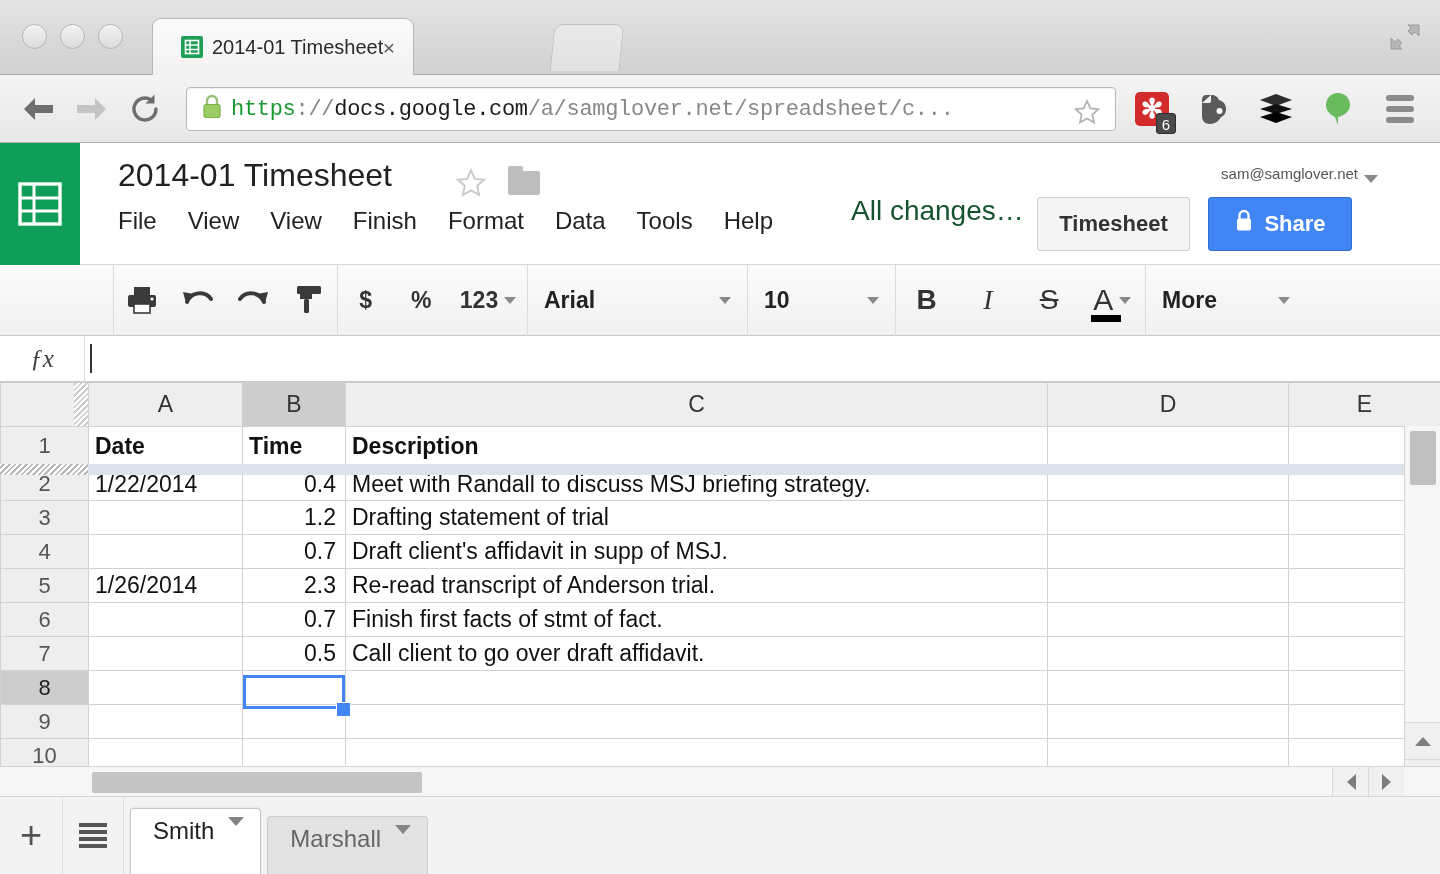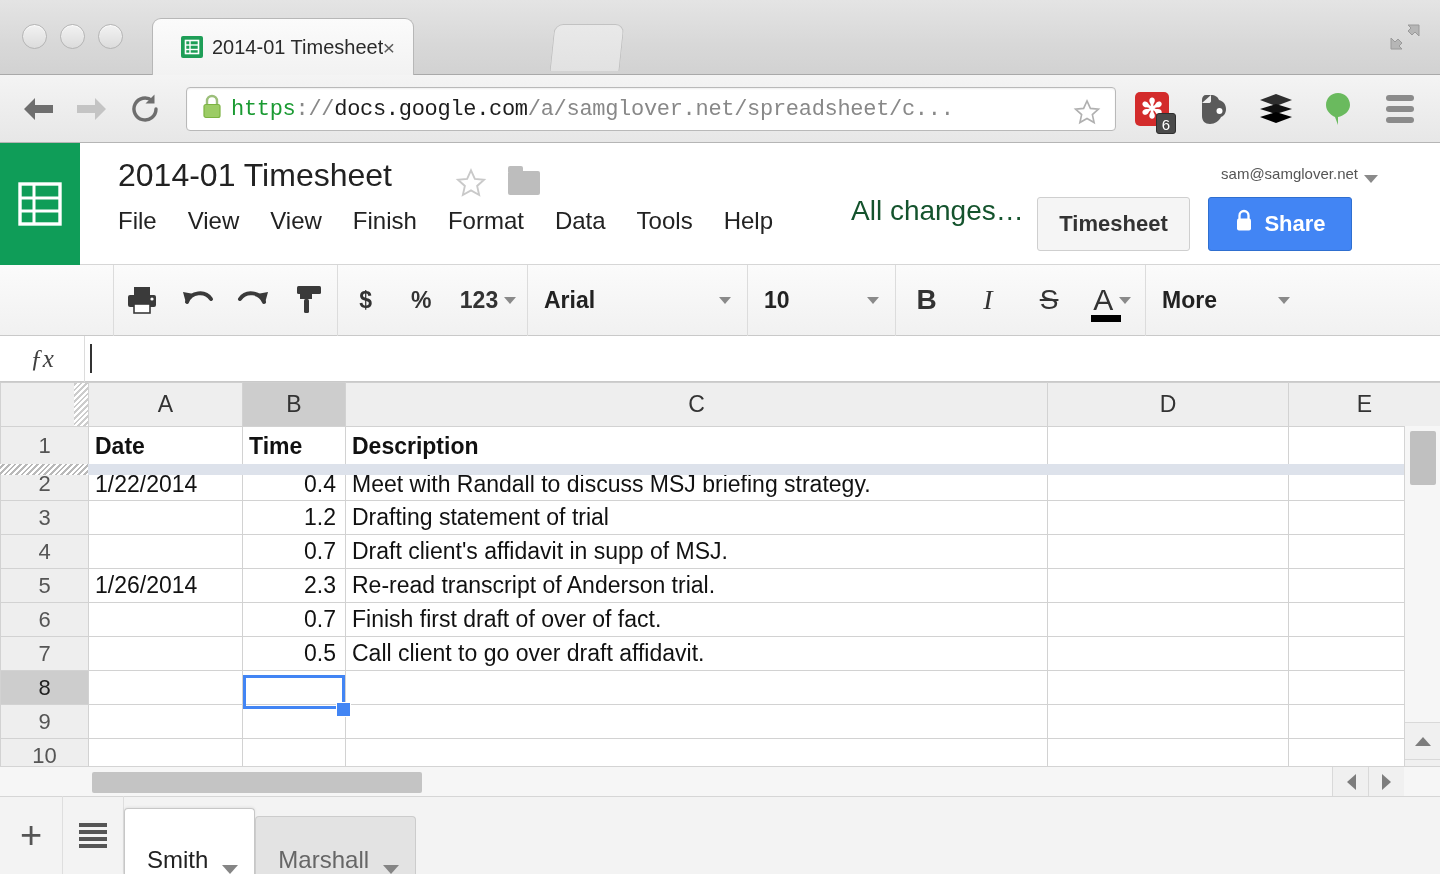--- a/index.html
+++ b/index.html
@@ -309,24 +309,24 @@
     justify-content: center; font-size: 38px; color: #555; font-weight: 300;
   }
   .sheet-list {
     width: 62px; height: 78px; display: flex; align-items: center;
     justify-content: center; border-left: 1px solid #dedede; border-right: 1px solid #dedede;
   }
   .sheet-list span {
     display: block; width: 28px; height: 4px; background: #555; margin: 3px 0;
   }
   .sheet-tab {
-    height: 58px; padding: 0 16px 0 22px;
+    height: 58px; margin-left: 6px; padding: 8px 16px 0 22px;
     background: #e3e3e3; border: 1px solid #cccccc; border-bottom: none;
     border-radius: 4px 4px 0 0;
-    display: flex; align-items: flex-end; gap: 14px;
+    display: flex; align-items: flex-start; gap: 14px;
     font-size: 24px; color: #666;
   }
   .sheet-tab.active {
     background: #fff; color: #222; height: 66px;
     border-color: #c7c7c7; box-shadow: 0 -1px 3px rgba(0,0,0,0.07);
   }
   .sheet-caret {
     width: 0; height: 0; border-left: 8px solid transparent;
     border-right: 8px solid transparent; border-top: 9px solid #858585;
   }
@@ -668,21 +668,21 @@
         </tr>
         <tr>
           <td class="rowhdr">6</td>
           <td class="cell">
               <div class="inner"></div>
             </td>
           <td class="cell num">
               <div class="inner">0.7</div>
             </td>
           <td class="cell">
-              <div class="inner">Finish first draft of over of fact.</div>
+              <div class="inner">Finish first facts of stmt of fact.</div>
             </td>
           <td class="cell">
               <div class="inner"></div>
             </td>
           <td class="cell">
               <div class="inner"></div>
             </td>
         </tr>
         <tr>
           <td class="rowhdr">7</td>

